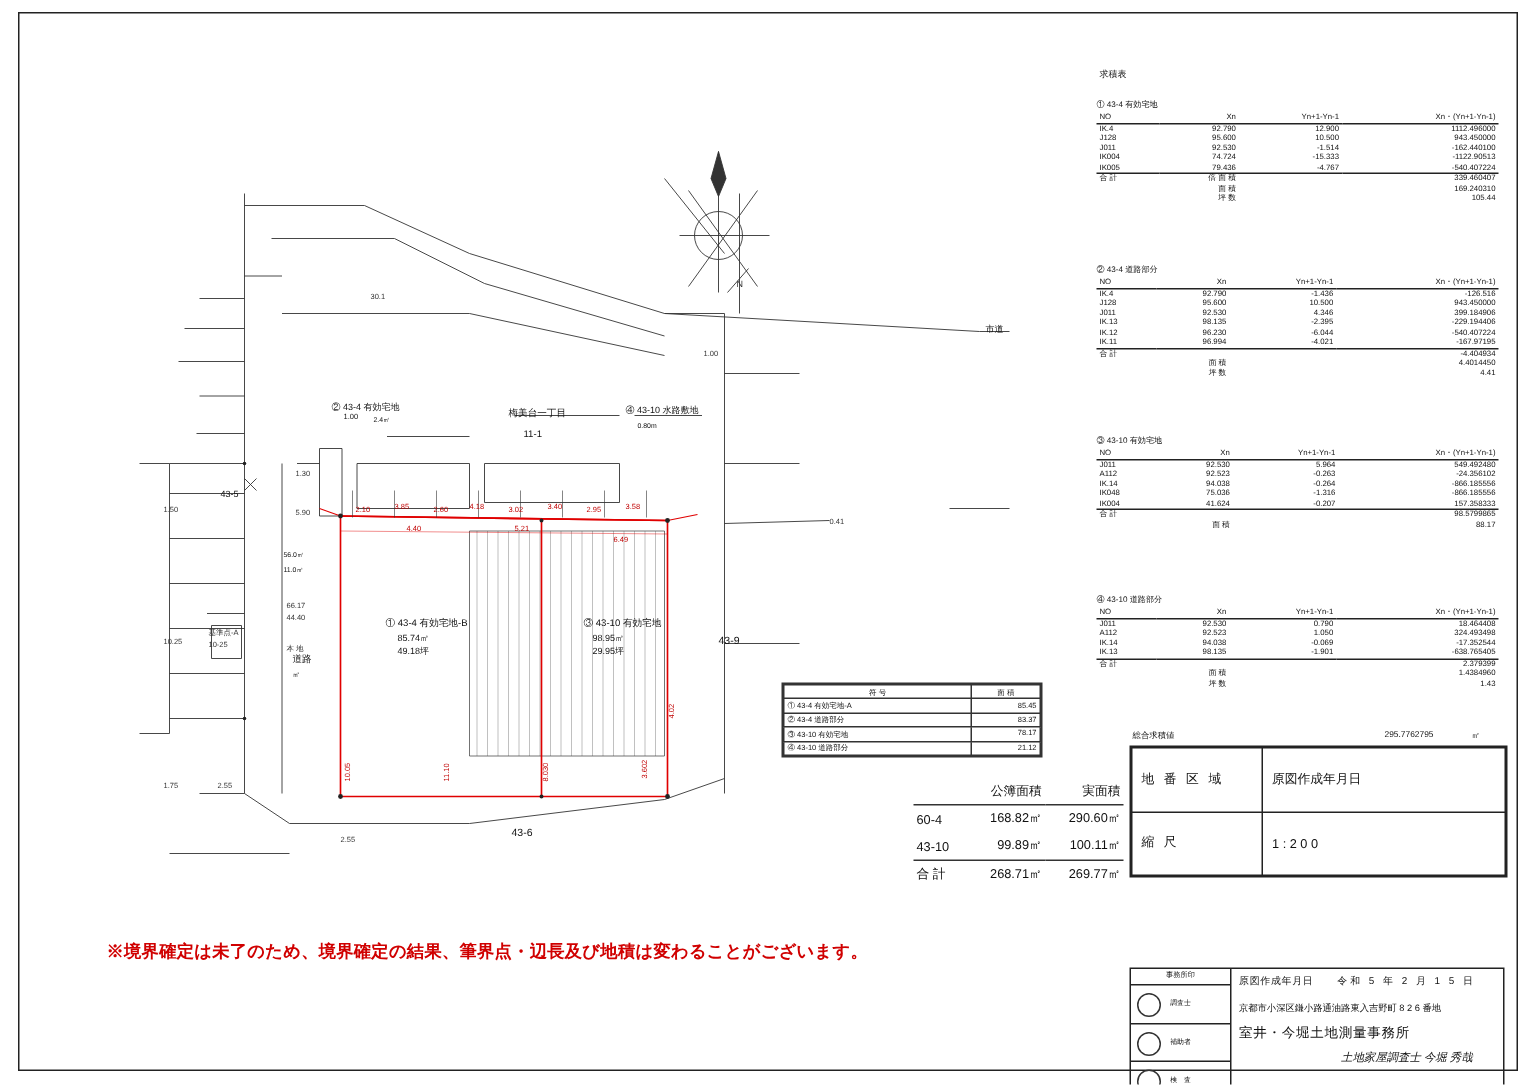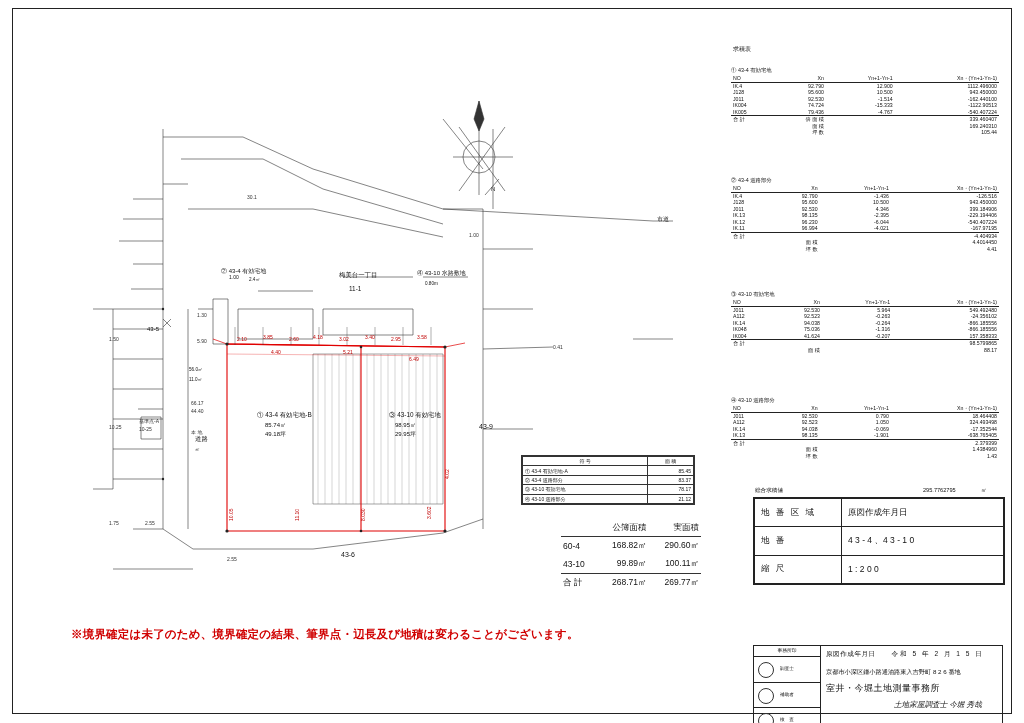--- a/index.html
+++ b/index.html
@@ -71,21 +71,21 @@
   }
 
   
   .area-summary {
     position: absolute;
     left: 548px;
     top: 510px;
     width: 140px;
     font-size: 8.5px;
   }
-  .area-summary table { border-collapse: collapse; width: 100%; }
+  .area-summary table { border-collapse: collapse; width: 100%; margin-left: 48px; }
   .area-summary td { padding: 3px 2px; white-space: nowrap; }
   .area-summary td.num { text-align: right; }
   .area-summary tr.head td { border-bottom: 0.8px solid #333; padding-bottom: 2px; }
   .area-summary tr.total td { border-top: 0.8px solid #333; padding-top: 3px; }
 
   
   .legend-box {
     position: absolute;
     left: 508px;
     top: 446px;
@@ -684,24 +684,20 @@
   <div class="grand" style="left:968px; top:478px;">㎡</div>
 
   <div class="titleblock">
     <table>
       <tbody>
           <tr>
         <td class="key">地 番 区 域</td>
         <td>原図作成年月日</td>
       </tr>
       <tr>
-        <td class="key">地       番</td>
-        <td>4 3 - 4 、4 3 - 1 0</td>
-      </tr>
-      <tr>
         <td class="key">縮       尺</td>
         <td>1 : 2 0 0</td>
       </tr>
     </tbody>
       </table>
   </div>
 
   <div class="issuer">
     <div class="stamp-area">
       <div class="stamp-top">事務所印</div>

